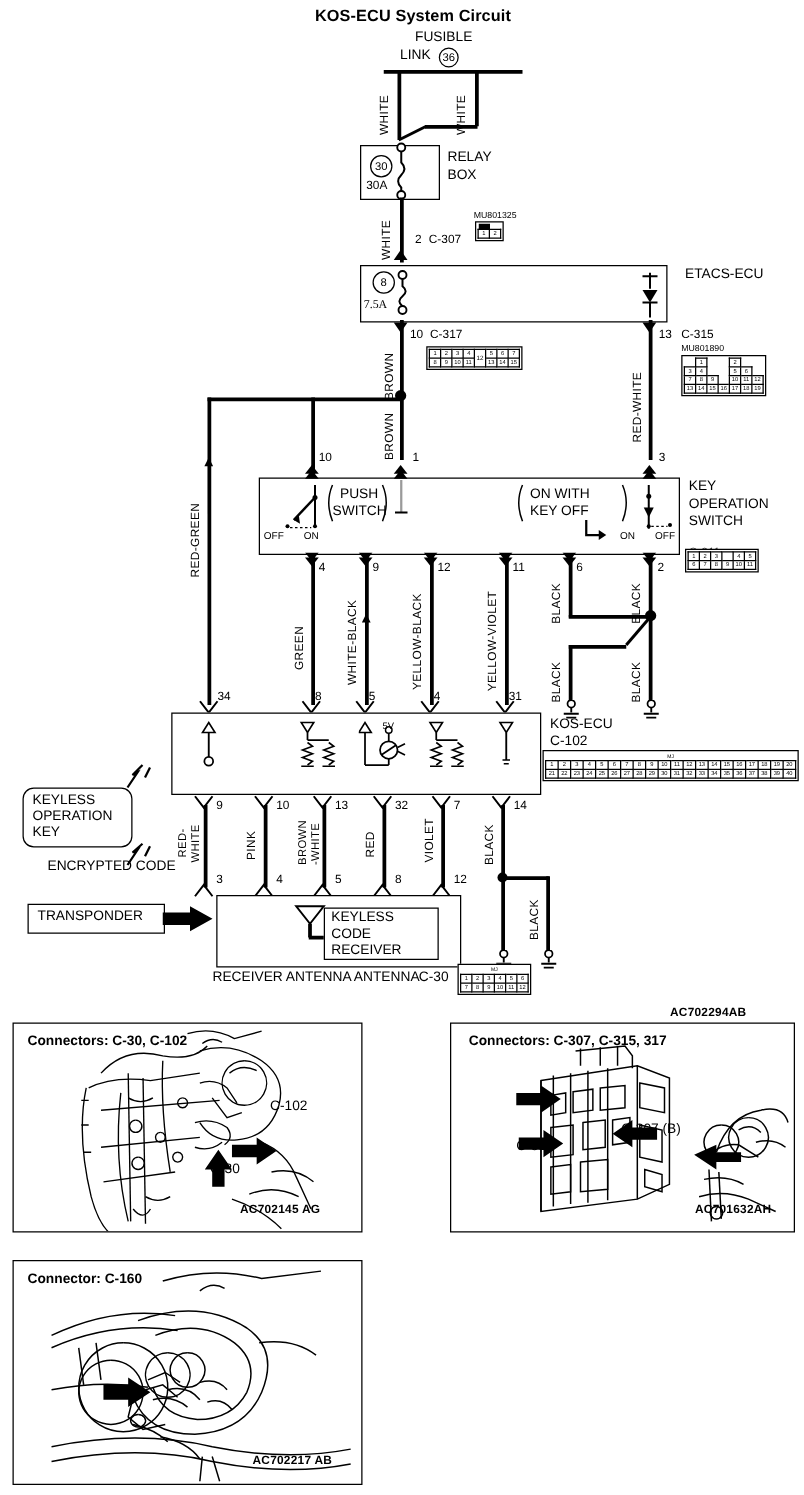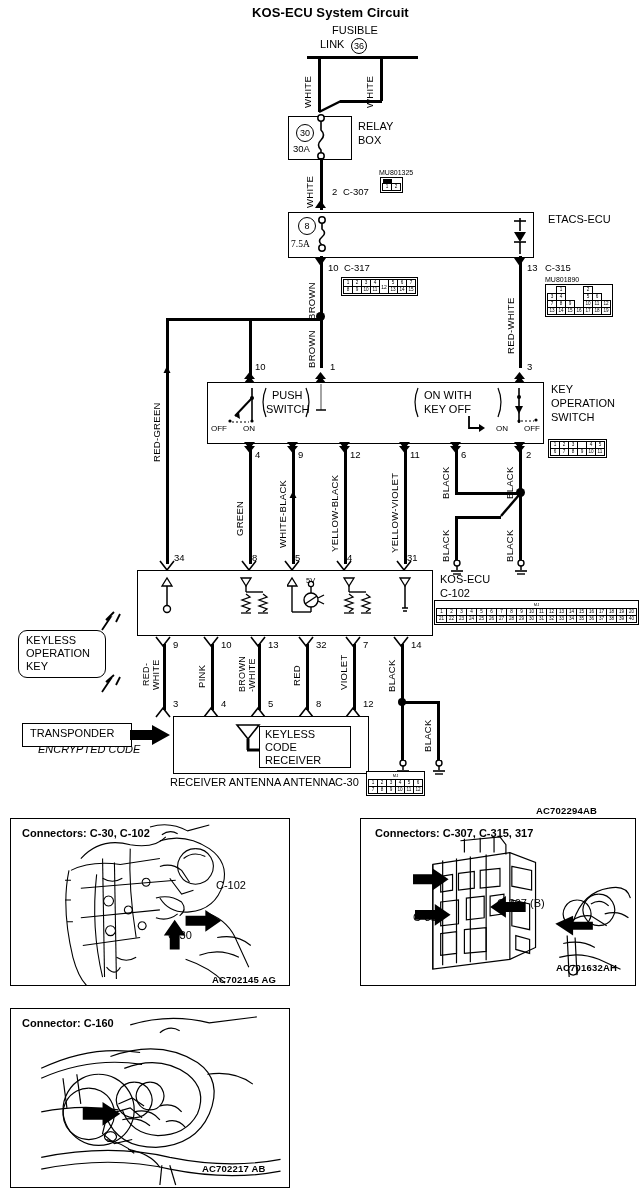--- a/index.html
+++ b/index.html
@@ -592,21 +592,21 @@
   <div class="t lbl" style="left:26px;top:661px;">KEY</div>
   <svg class="abs" style="left:98px;top:610px;width:30px;height:24px;">
     <path d="M4 20 L12 8 L8 10 L16 2" fill="none" stroke="#000" stroke-width="1.8"></path>
     <path d="M22 4 L18 12" fill="none" stroke="#000" stroke-width="1.8"></path>
   </svg>
   <svg class="abs" style="left:98px;top:674px;width:30px;height:24px;">
     <path d="M4 18 L12 6 L8 8 L16 1" fill="none" stroke="#000" stroke-width="1.8"></path>
     <path d="M22 3 L18 11" fill="none" stroke="#000" stroke-width="1.8"></path>
   </svg>
 
-  <div class="t cap" style="left:38px;top:744px;font-style:italic;">ENCRYPTED CODE</div>
+  <div class="t cap" style="left:38px;top:688px;">ENCRYPTED CODE</div>
   <div class="box" style="left:22px;top:723px;width:110px;height:24px;"></div>
   <div class="t lbl" style="left:30px;top:728px;">TRANSPONDER</div>
   <svg class="abs" style="left:130px;top:724px;width:42px;height:22px;">
     <path d="M0 6 L22 6 L22 1 L40 11 L22 21 L22 16 L0 16 Z" fill="#000"></path>
   </svg>
 
   <div class="box" style="left:173px;top:716px;width:196px;height:58px;"></div>
   <svg class="abs" style="left:232px;top:722px;width:32px;height:44px;">
     <path d="M5 3 L27 3 L16 17 Z" fill="#fff" stroke="#000" stroke-width="1.6"></path>
     <line x1="16" y1="17" x2="16" y2="28" stroke="#000" stroke-width="3"></line>
@@ -686,21 +686,21 @@
       </g>
       <g fill="#000">
         <path d="M176 98 L196 98 L196 92 L212 103 L196 114 L196 108 L176 108 Z"></path>
         <path d="M160 132 L160 118 L154 118 L165 102 L176 118 L170 118 L170 132 Z"></path>
       </g>
     </svg>
   </div>
   <div class="t panel-title" style="left:22px;top:828px;">Connectors: C-30, C-102</div>
   <div class="t lbl" style="left:216px;top:880px;">C-102</div>
   <div class="t lbl" style="left:168px;top:930px;">C-30</div>
-  <div class="t code" style="left:212px;top:963px;margin-top:12px;">AC702145 AG</div>
+  <div class="t code" style="left:192px;top:963px;">AC702145 AG</div>
 
   <div class="photo" style="left:360px;top:818px;width:276px;height:168px;">
     <svg class="sketch" viewBox="0 0 276 168">
       <g fill="none" stroke="#000" stroke-width="1.2">
 
         <path d="M72 46 L150 34 L176 44 L176 130 L150 142 L72 152 Z"></path>
         <path d="M72 46 L72 152"></path>
         <path d="M150 34 L150 142"></path>
         <path d="M82 42 L82 148 M96 40 L96 146 M110 38 L110 145 M126 36 L126 143"></path>
         <path d="M100 22 L140 18 L146 26 L146 36"></path>

